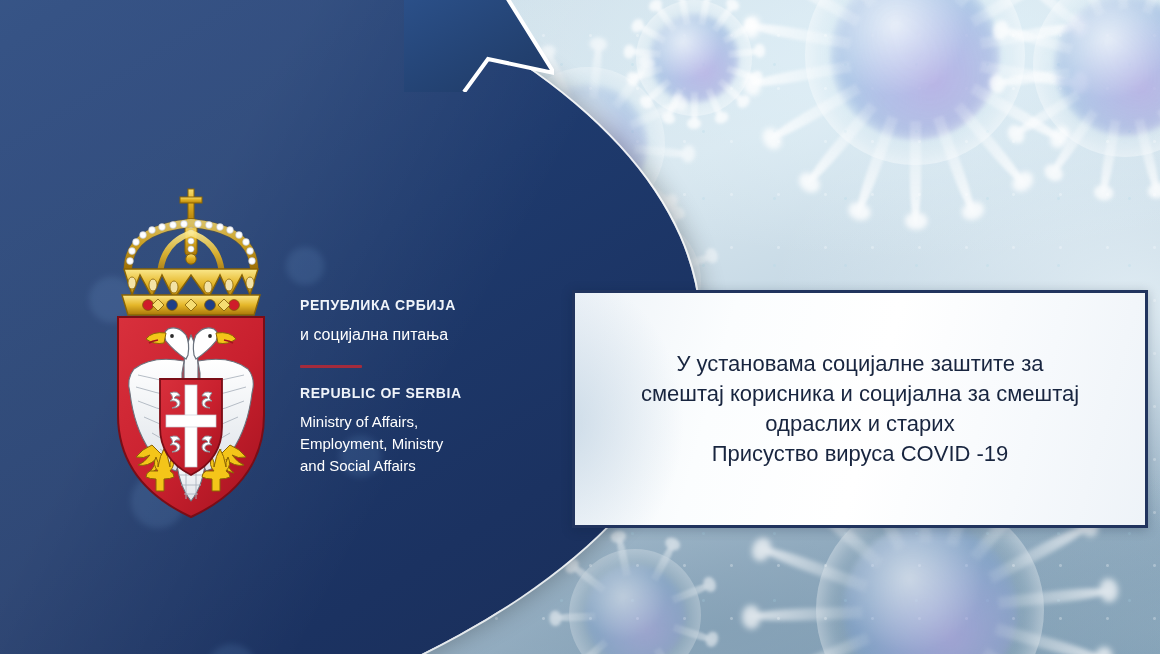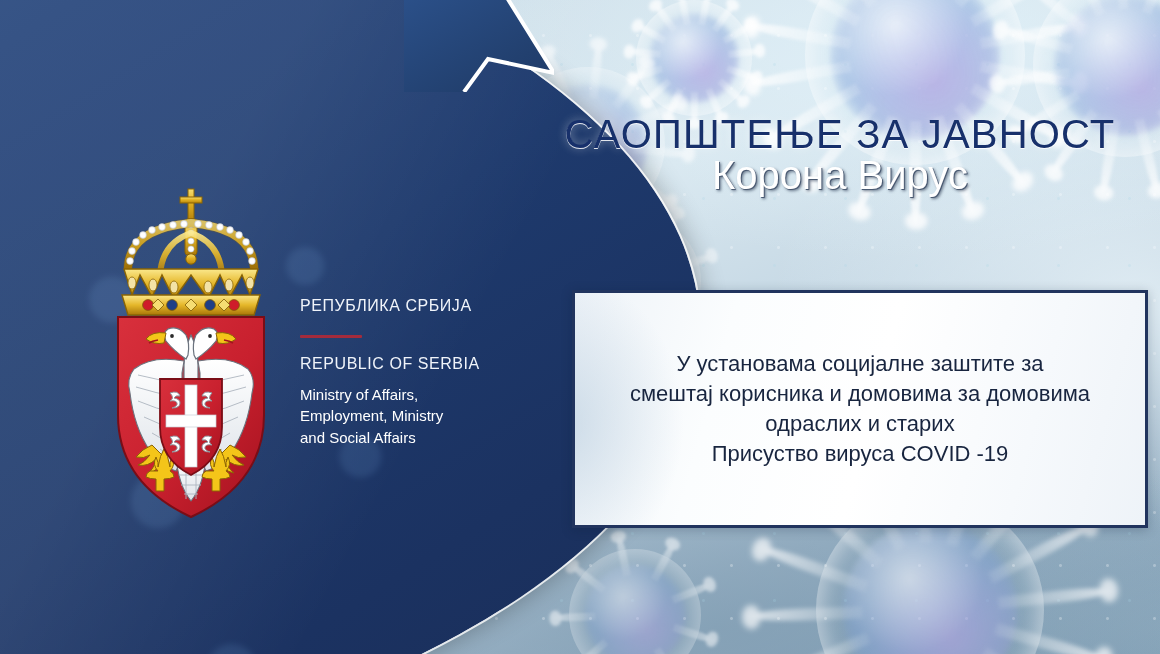--- a/index.html
+++ b/index.html
@@ -188,22 +188,22 @@
   }
   .emblem svg { display: block; width: 100%; height: 100%; }
 
   .ministry {
     position: absolute;
     left: 300px; top: 296px;
     width: 200px;
     color: #ffffff;
   }
   .ministry .kicker {
-    font-size: 16px;
-    font-weight: 400;
+    font-size: 14px;
+    font-weight: 700;
     letter-spacing: .55px;
     line-height: 1.3;
     color: #f0f4fa;
   }
   .ministry .name-sr {
     margin-top: 10px;
     font-size: 16px;
     line-height: 1.42;
     font-weight: 400;
     color: #ffffff;
@@ -408,24 +408,20 @@
   <div class="navy-sheen"></div>
   <div class="curve-edge"></div>
 
   <div class="notch"></div>
   <div class="notch-line">
     <svg viewBox="0 0 150 96" width="150" height="96" aria-hidden="true">
       <polyline points="102,0 150,77 84,63 60,96" fill="none" stroke="#ffffff" stroke-width="4" stroke-linejoin="miter" stroke-linecap="butt"></polyline>
     </svg>
   </div>
 
-  <div class="headline">
-    <span class="line1">САОПШТЕЊЕ ЗА ЈАВНОСТ</span>
-    <span class="line2">Корона Вирус</span>
-  </div>
 
   <div class="emblem">
     <svg viewBox="0 0 182 340" aria-hidden="true">
       <defs>
         <linearGradient id="gold" x1="0" y1="0" x2="0" y2="1">
           <stop offset="0%" stop-color="#f6dd72"></stop>
           <stop offset="45%" stop-color="#e2b223"></stop>
           <stop offset="100%" stop-color="#b8860d"></stop>
         </linearGradient>
         <linearGradient id="goldBand" x1="0" y1="0" x2="0" y2="1">
@@ -585,33 +581,34 @@
             <path d="M112 254 q-8 -3 -10 3 q5 -1 6 2 q-6 1 -6 5 q0 5 8 5 q-6 -2 -5 -5 q1 -3 7 -2 q-5 -3 0 -8 z"></path>
           </g>
         </g>
       </g>
     </svg>
   </div>
 
   <div class="ministry">
     <div class="kicker">РЕПУБЛИКА СРБИЈА</div>
     <div class="name-sr">
+      <div>и социјална питања</div>
     </div>
     <div class="rule"></div>
     <div class="kicker">REPUBLIC OF SERBIA</div>
     <div class="name-en">
       <div>Ministry of Affairs,</div>
       <div>Employment, Ministry</div>
       <div>and Social Affairs</div>
     </div>
   </div>
 
   <div class="card">
     <div class="veil"></div>
     <div class="body">
       <p>У установама социјалне заштите за</p>
-      <p>смештај корисника и домовима за домовима</p>
+      <p>смештај корисника и социјална за смештај</p>
       <p>одраслих и старих</p>
       <p>Присуство вируса COVID -19</p>
     </div>
   </div>
 
 </div>
 
 </body></html>

